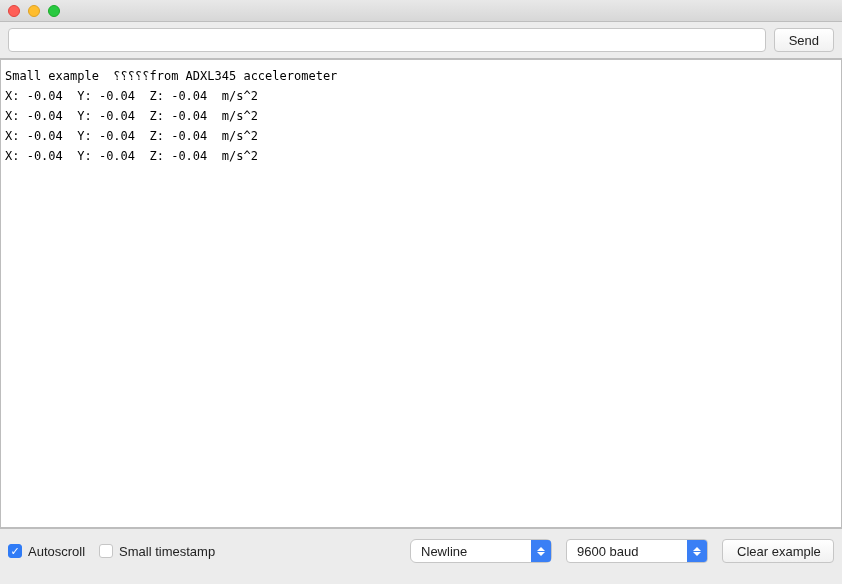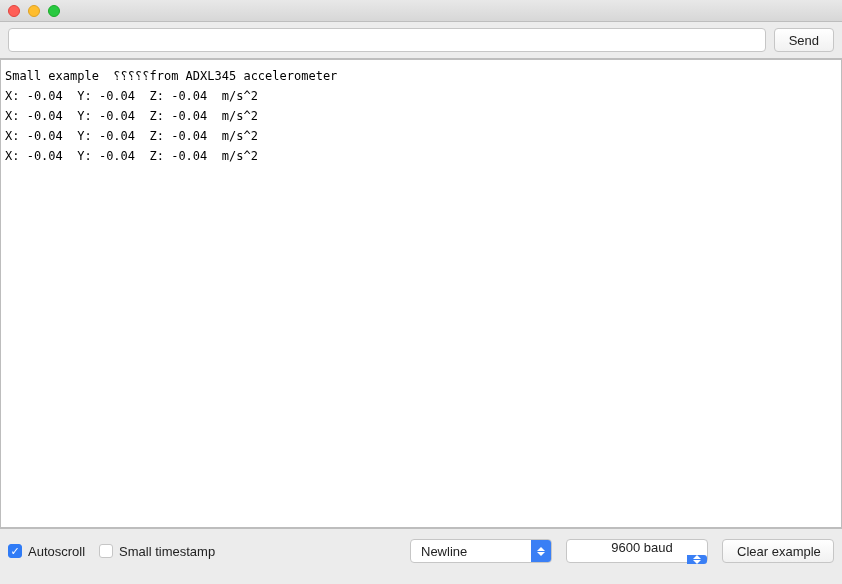--- a/index.html
+++ b/index.html
@@ -119,22 +119,22 @@
       border-radius: 4px;
       background: #fff;
       display: flex;
       align-items: center;
       padding: 0 0 0 10px;
       font-size: 13px;
       color: #222;
       cursor: pointer;
       position: relative;
     }
-    .select-lineend { width: 142px; }
-    .select-baud { width: 142px; flex-direction: column; }
+    .select-lineend { width: 142px; border-radius: 6px; }
+    .select-baud { width: 142px; }
     .select-arrow {
       width: 20px;
       height: 100%;
       background: #3a7ff5;
       border-radius: 0 3px 3px 0;
       display: flex;
       flex-direction: column;
       align-items: center;
       justify-content: center;
       margin-left: auto;

